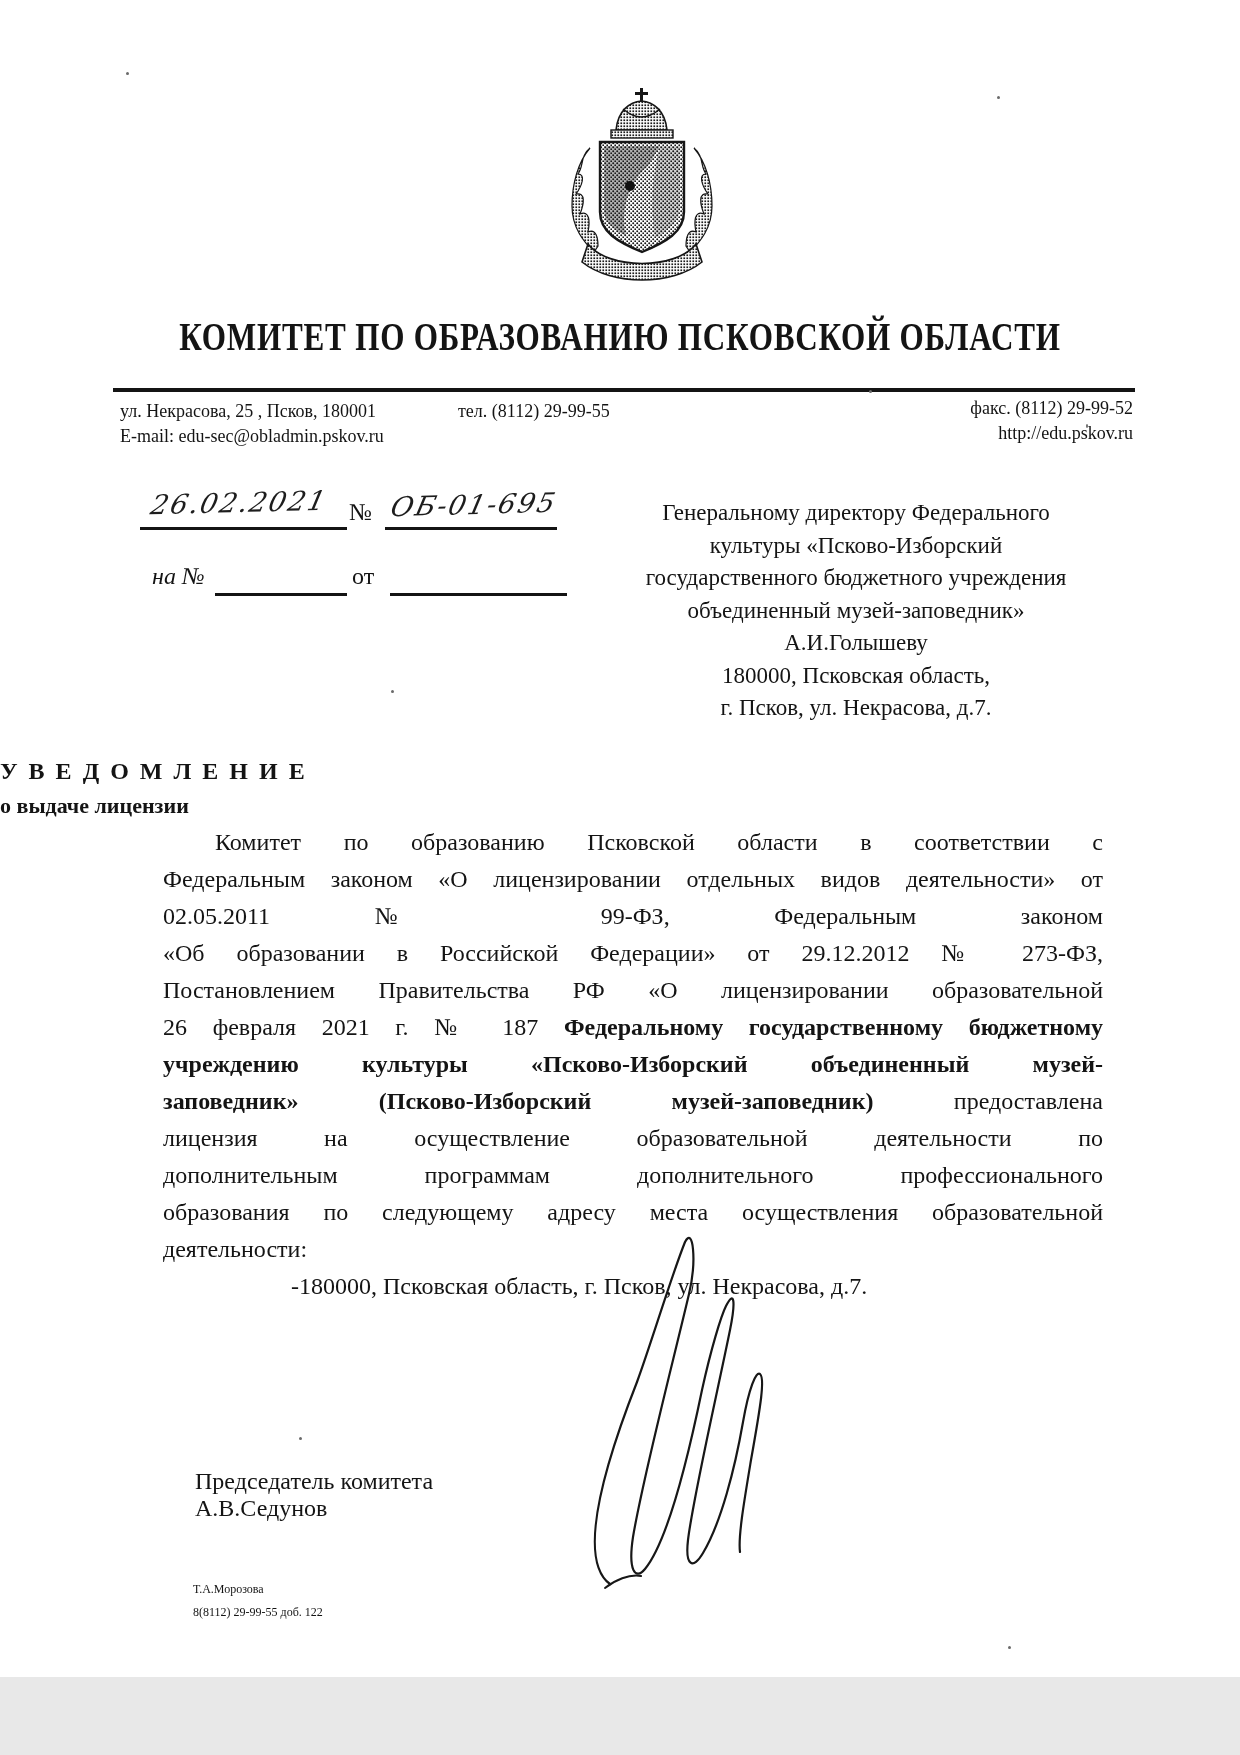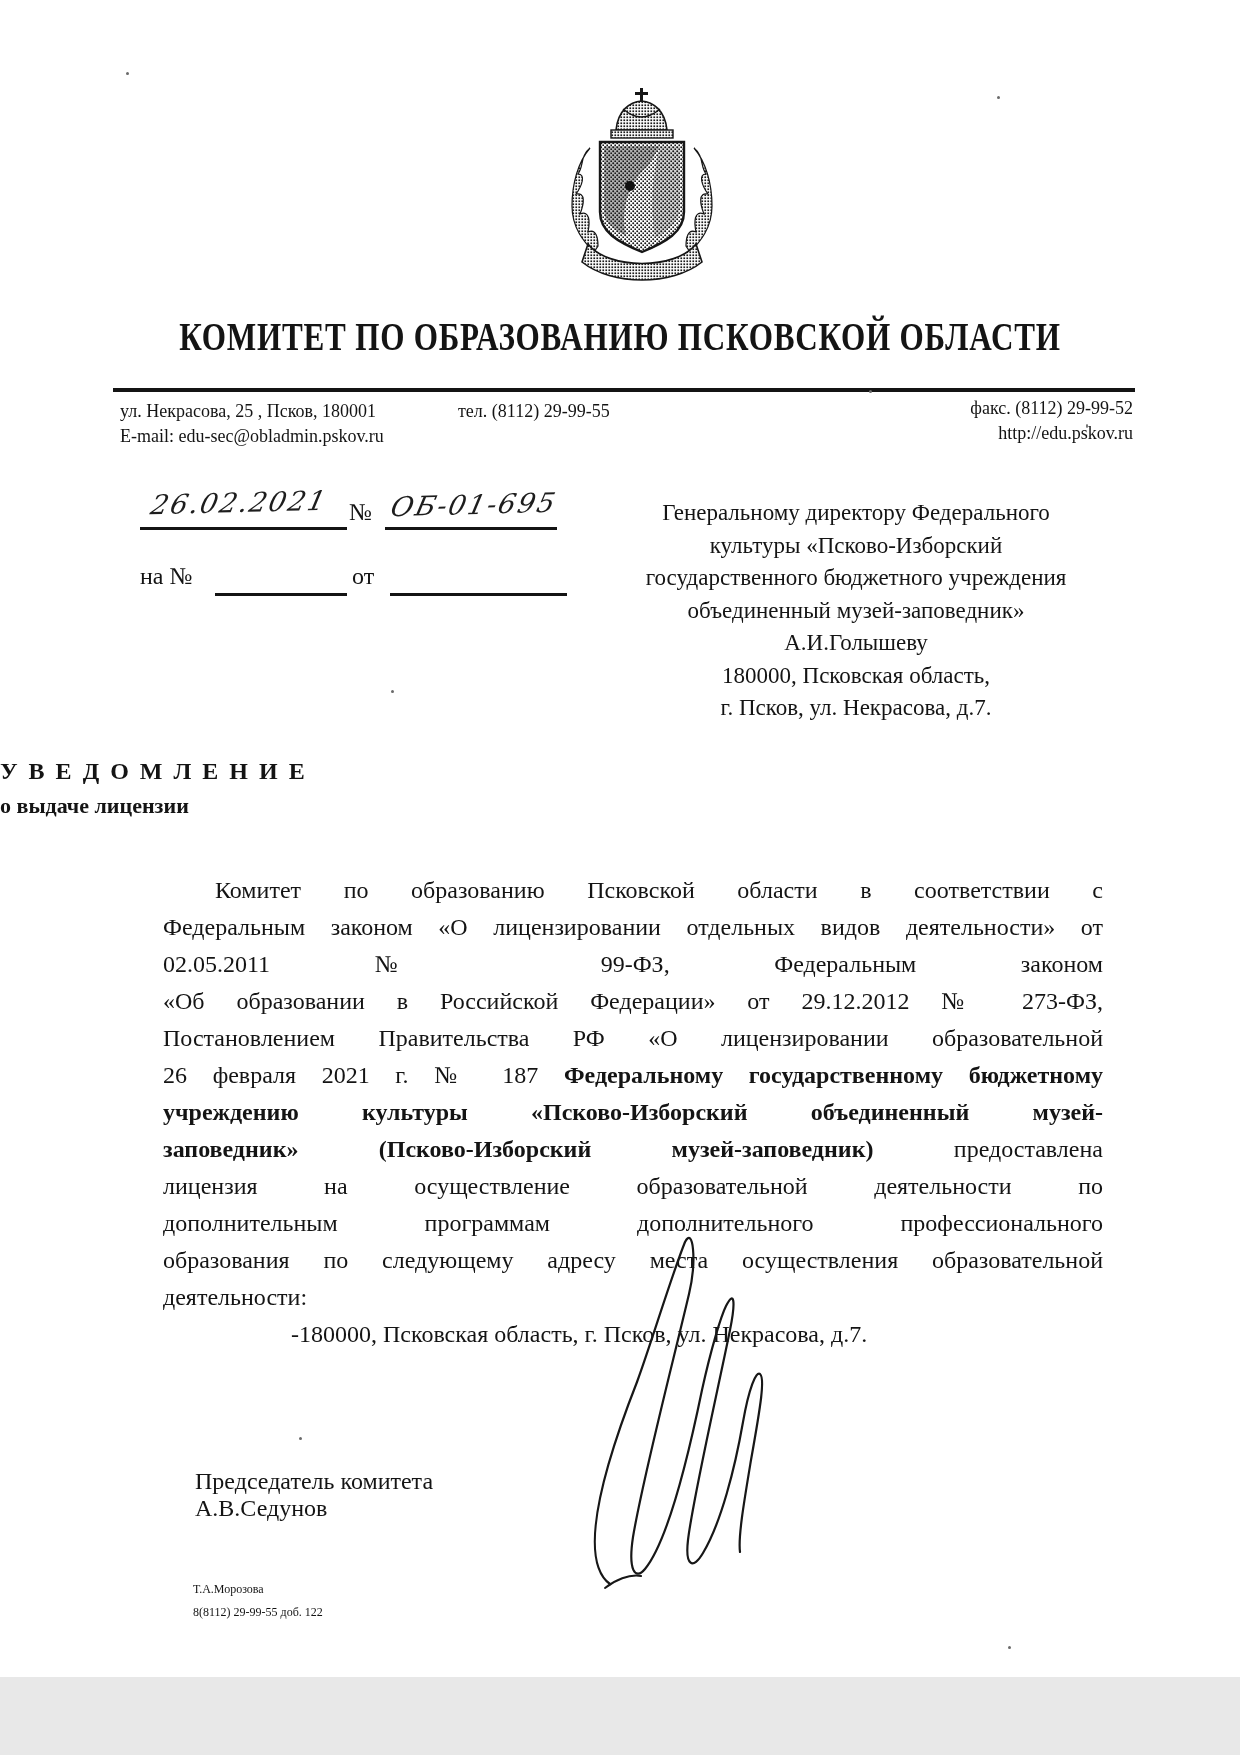--- a/index.html
+++ b/index.html
@@ -25,33 +25,33 @@
   .hand{
     position:absolute;font-family:"DejaVu Serif","Liberation Serif",serif;
     font-style:italic;color:#1d1d1d;font-size:27px;letter-spacing:2px;
     transform:skewX(-14deg) rotate(-1.5deg);white-space:nowrap;
   }
   .hand-date{left:152px;top:487px;}
   .hand-num{left:392px;top:489px;}
   .uline{position:absolute;height:3px;background:#141414;}
   .ref-label{position:absolute;font-size:24px;}
   .num-label{left:349px;top:499px;}
-  .na-label{left:140px;top:563px;}
+  .na-label{left:152px;top:563px;font-style:italic;}
   .ot-label{left:352px;top:563px;}
   
   .recipient{
     position:absolute;left:580px;top:497px;width:552px;
     text-align:center;font-size:23px;line-height:32.5px;
   }
   
   .doc-heading{position:absolute;left:0;right:0;top:758px;text-align:left;}
   .doc-heading .t{font-size:24px;font-weight:bold;letter-spacing:2.5px;}
   .doc-heading .s{font-size:22px;font-weight:bold;margin-top:8px;}
   
-  .body-text{position:absolute;left:163px;top:872px;width:940px;font-size:24px;}
+  .body-text{position:absolute;left:163px;top:824px;width:940px;font-size:24px;}
   .bline{line-height:37px;white-space:normal;}
   .bline.just{text-align:justify;text-align-last:justify;}
   .bline.indent{text-indent:52px;}
   .bline.addr{text-indent:128px;}
   .bline .b{font-weight:bold;}
   
   .sig-row{
     position:absolute;left:195px;right:105px;top:1468px;
     display:flex;justify-content:space-between;font-size:24px;flex-direction:column;
   }

